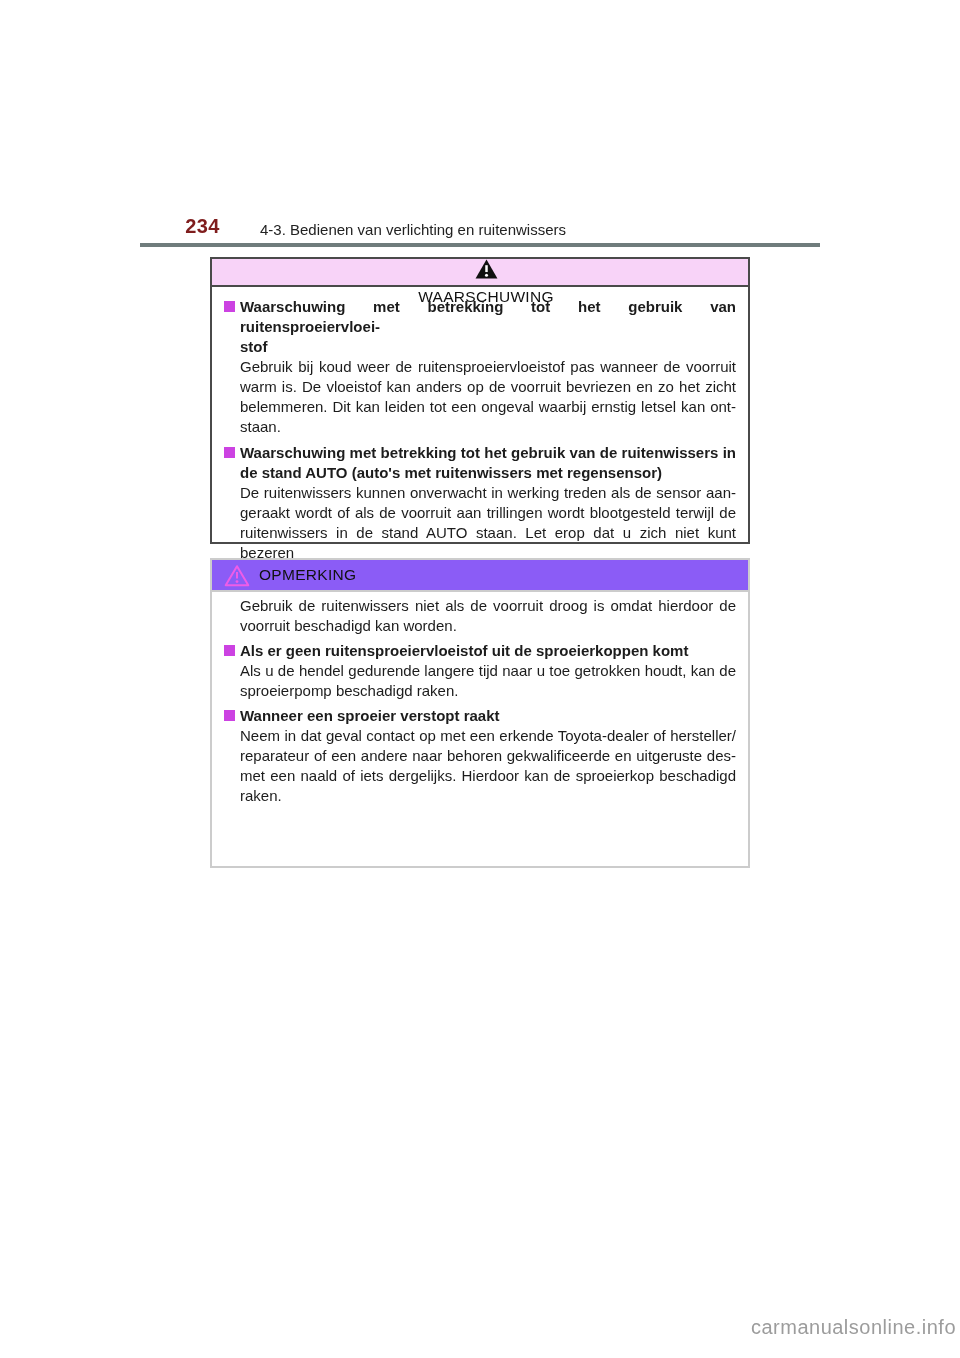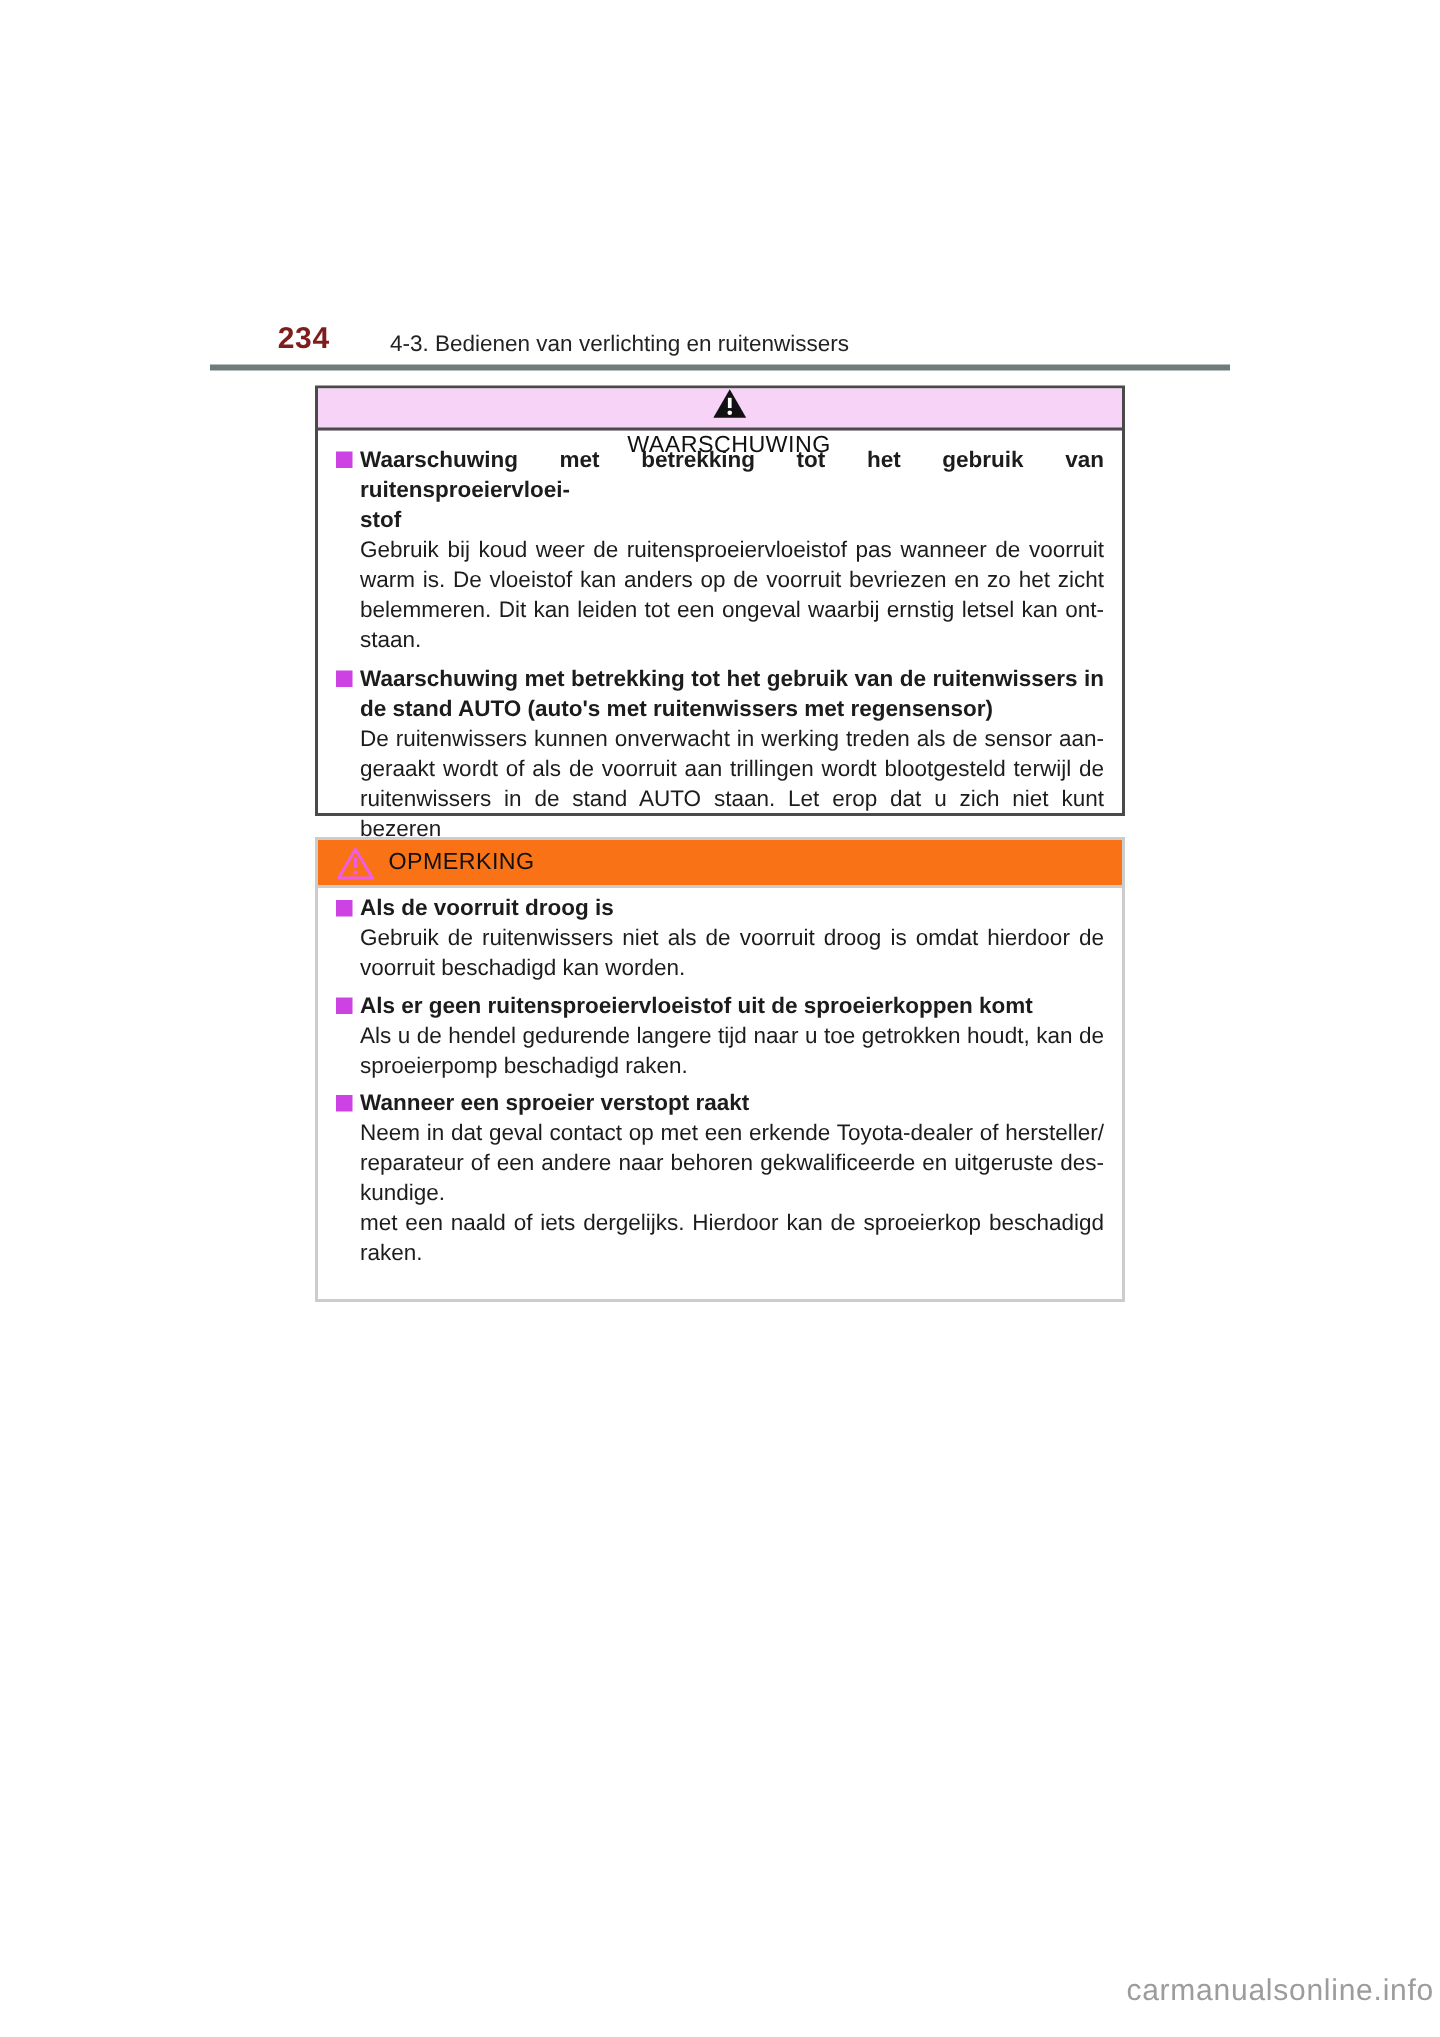--- a/index.html
+++ b/index.html
@@ -17,21 +17,21 @@
   #header-rule{left:140px;top:243px;width:680px;height:4px;background:var(--rule);}
 
   
   .callout{box-sizing:border-box;width:540px;left:210px;background:#fff;}
   #warning-box{top:257px;height:287px;border:2px solid var(--border_dark);}
   #note-box{top:558px;height:310px;border:2px solid var(--border_light);}
 
   .box-header{display:flex;align-items:center;padding-left:12px;gap:9px;}
   #warning-box .box-header{height:26px;background:var(--pink_header);
     border-bottom:2px solid var(--border_dark);flex-direction:column;}
-  #note-box .box-header{height:30px;background:#f97316;
+  #note-box .box-header{height:30px;background:#8b5cf6;
     border-bottom:2px solid var(--border_light);}
   .box-title{font-size:15.5px;color:#111;letter-spacing:0.3px;}
 
   #warning-box .box-content{padding:10px 12px 0 12px;}
   #note-box .box-content{padding:4px 12px 0 12px;}
 
   .item{margin-bottom:6px;}
   #note-box .item{margin-bottom:5px;}
   .hrow{display:flex;}
   .bullet{width:11px;height:11px;background:var(--bullet);
@@ -104,26 +104,20 @@
     <div class="box-header">
       <svg class="tri-svg" width="26" height="23" viewBox="0 0 26 23">
         <path d="M13 2.2 L24.3 21.3 H1.7 Z" fill="none" stroke="var(--note_accent)" stroke-width="2" stroke-linejoin="round"></path>
         <rect x="12" y="8" width="2" height="6.5" fill="var(--note_accent)"></rect>
         <circle cx="13" cy="17.6" r="1.4" fill="var(--note_accent)"></circle>
       </svg>
       <span class="box-title">OPMERKING</span>
     </div>
     <div class="box-content">
       <div class="item">
-        <div class="hrow">
-          <span class="bullet"></span>
-          <div class="hlines">
-              <div class="ln">Als de voorruit droog is</div>
-            </div>
-        </div>
         <div class="blines">
             <div class="ln just">Gebruik de ruitenwissers niet als de voorruit droog is omdat hierdoor de</div>
             <div class="ln">voorruit beschadigd kan worden.</div>
           </div>
       </div>
       <div class="item">
         <div class="hrow">
           <span class="bullet"></span>
           <div class="hlines">
               <div class="ln">Als er geen ruitensproeiervloeistof uit de sproeierkoppen komt</div>
@@ -137,21 +131,20 @@
       <div class="item">
         <div class="hrow">
           <span class="bullet"></span>
           <div class="hlines">
               <div class="ln">Wanneer een sproeier verstopt raakt</div>
             </div>
         </div>
         <div class="blines">
             <div class="ln just">Neem in dat geval contact op met een erkende Toyota-dealer of hersteller/</div>
             <div class="ln just">reparateur of een andere naar behoren gekwalificeerde en uitgeruste des-</div>
-            <div class="ln">kundige.</div>
             <div class="ln just">met een naald of iets dergelijks. Hierdoor kan de sproeierkop beschadigd</div>
             <div class="ln">raken.</div>
           </div>
       </div>
     </div>
   </div>
 
   <div class="abs" id="watermark">carmanualsonline.info</div>
 
 </div>

